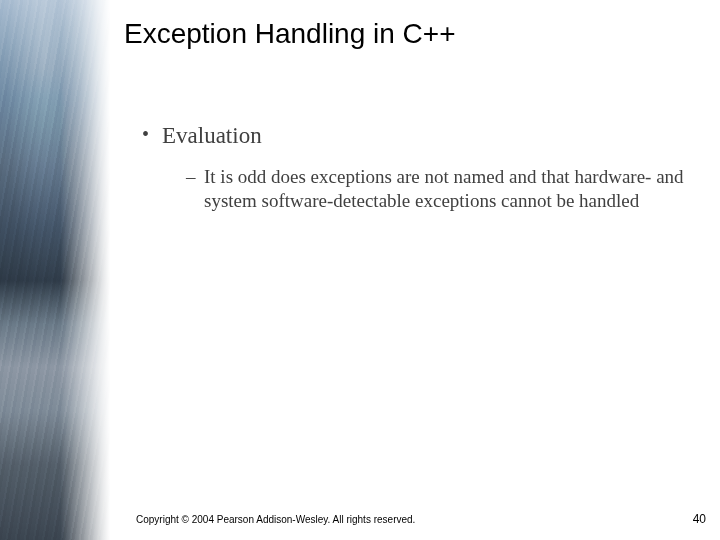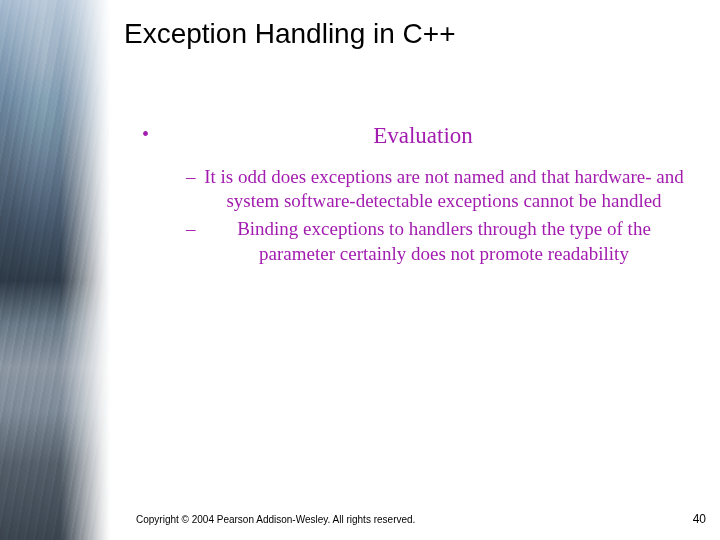--- a/index.html
+++ b/index.html
@@ -51,22 +51,21 @@
   }
   ul.level1 {
     list-style: none;
     margin-left: 22px;
   }
   ul.level1 > li {
     position: relative;
     padding-left: 20px;
     font-size: 23px;
     line-height: 1.25;
-    color: #a21caf;
-    text-align: center;
+    color: #404040;
   }
   ul.level1 > li::before {
     content: "•";
     position: absolute;
     left: 0; top: 0;
     font-size: 20px;
   }
   ul.level2 {
     list-style: none;
     margin-top: 14px;
@@ -109,23 +108,20 @@
 <div class="content">
   <h1 class="title">Exception Handling in C++</h1>
 
   <ul class="level1">
     <li>
       <span>Evaluation</span>
       <ul class="level2">
         <li>
           <span>It is odd does exceptions are not named and that hardware- and system software-detectable exceptions cannot be handled</span>
         </li>
-        <li>
-          <span>Binding exceptions to handlers through the type of the parameter certainly does not promote readability</span>
-        </li>
       </ul>
     </li>
   </ul>
 
   <div class="footer">
     <span>Copyright © 2004 Pearson Addison-Wesley. All rights reserved.</span>
     <span class="page-num">40</span>
   </div>
 </div>
 

